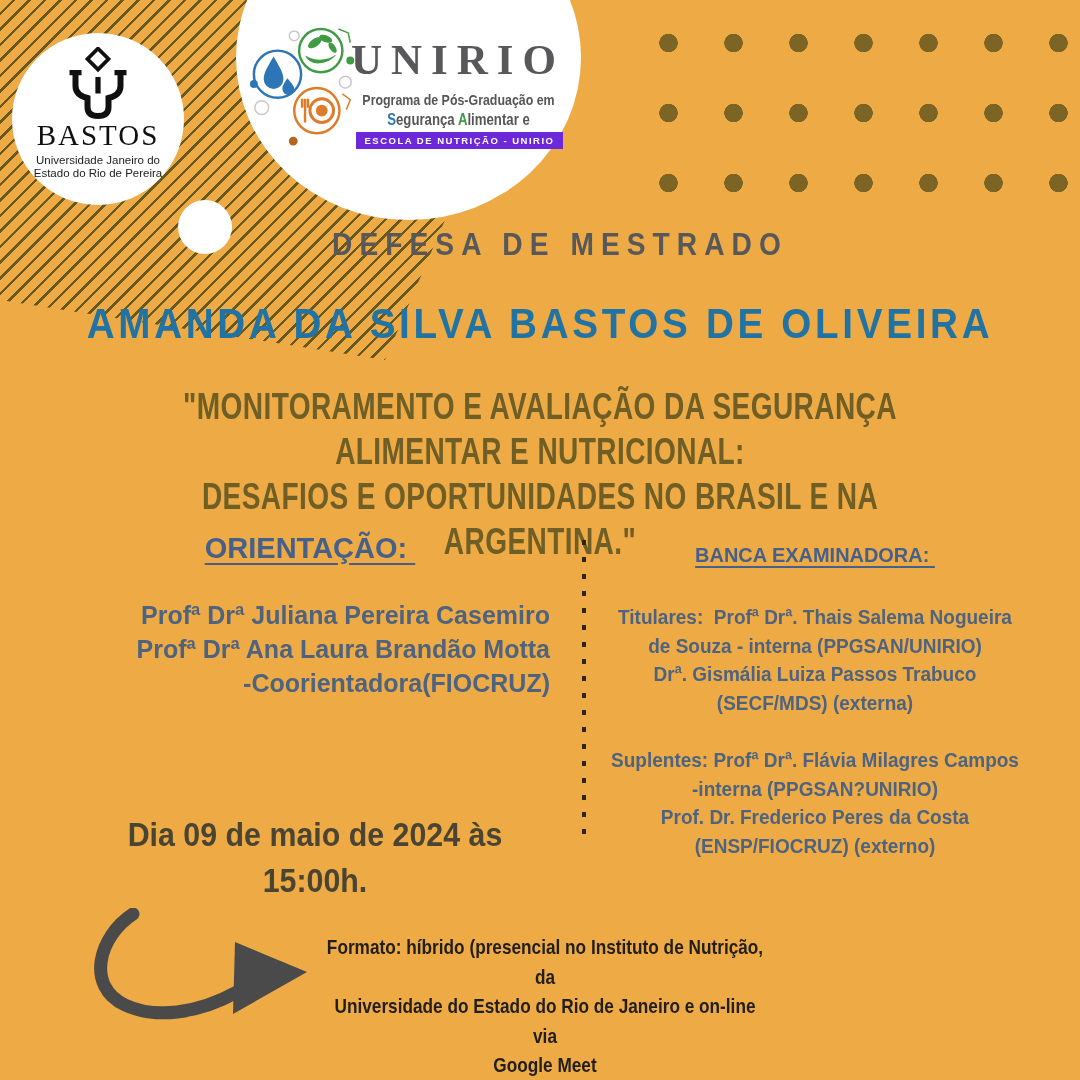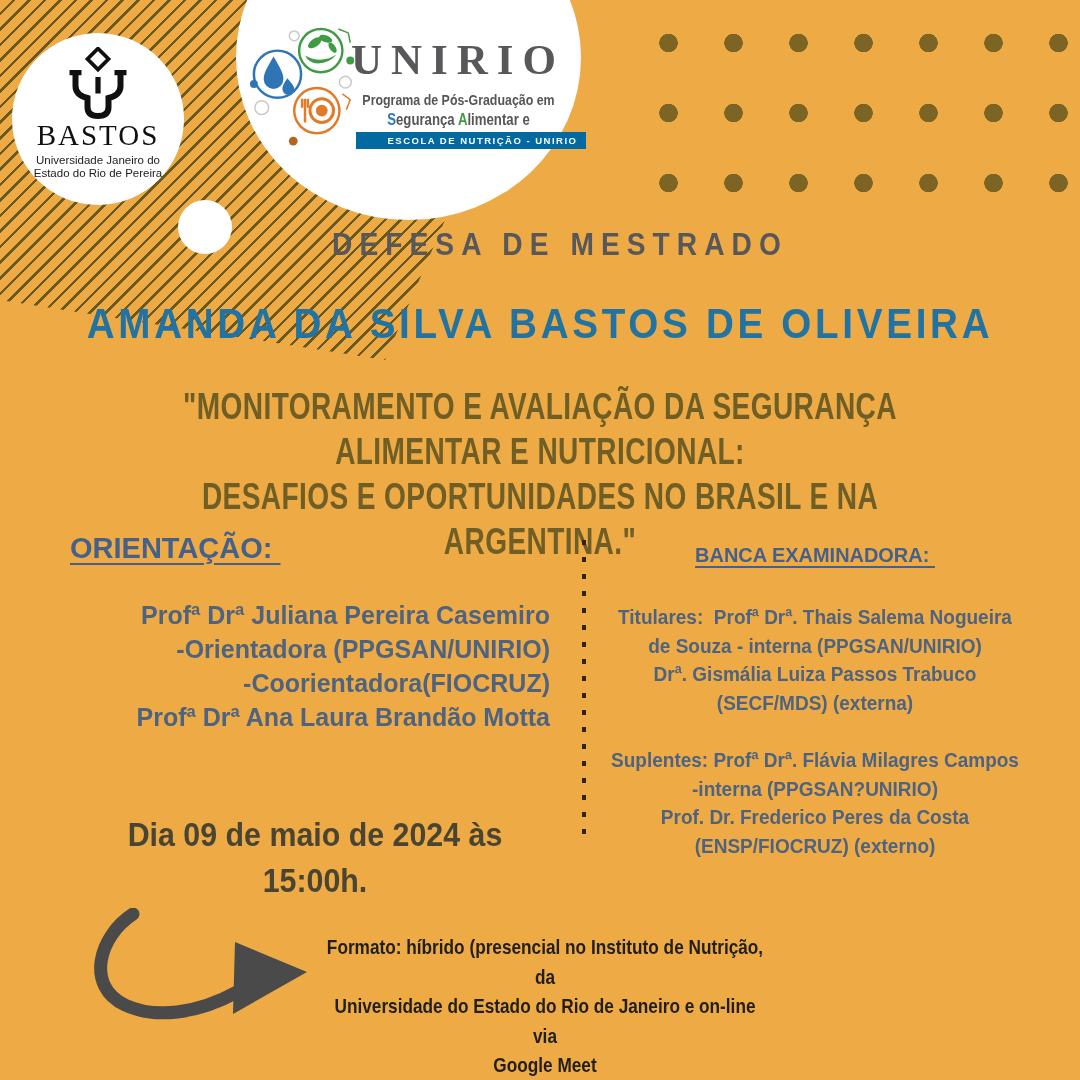--- a/index.html
+++ b/index.html
@@ -36,39 +36,39 @@
   .ppgsan-icons{position:absolute;left:12px;top:128px;}
   .ppgsan-acronym{
     position:absolute;left:112px;top:140px;width:220px;text-align:center;
     font-family:"Liberation Serif", serif;font-weight:bold;font-size:43px;letter-spacing:9px;color:#58585B;
   }
   .ppgsan-sub1{position:absolute;left:95px;top:196px;width:255px;text-align:center;
     font-size:15.5px;font-weight:bold;color:#565659;transform:scaleX(0.8);}
   .ppgsan-sub2{position:absolute;left:95px;top:215px;width:255px;text-align:center;
     font-size:16.5px;font-weight:bold;color:#565659;transform:scaleX(0.8);}
   .ltr-blue{color:#2E75B6;} .ltr-green{color:#3F9C44;} .ltr-orange{color:#E07B2A;}
-  .ppgsan-bar{position:absolute;left:120px;top:237px;width:207px;height:17px;background:#0369a1;
-    color:#fff;font-size:9.5px;font-weight:bold;letter-spacing:1.5px;text-align:center;line-height:17px;padding-left:23px;}
+  .ppgsan-bar{position:absolute;left:120px;top:237px;width:207px;height:17px;background:#6d28d9;
+    color:#fff;font-size:9.5px;font-weight:bold;letter-spacing:1.5px;text-align:center;line-height:17px;}
   
   .defesa{
     position:absolute;left:40px;top:226px;width:1040px;z-index:4;text-align:center;
     font-size:32px;font-weight:bold;letter-spacing:8px;color:#58585A;transform:scaleX(0.88);
   }
   .candidate{
     position:absolute;left:0;top:300px;width:1080px;z-index:4;text-align:center;
     font-size:42px;font-weight:bold;letter-spacing:4px;color:#2173A3;transform:scaleX(0.92);
   }
   .thesis{
     position:absolute;left:0;top:384px;width:1080px;z-index:4;text-align:center;
     font-size:36px;line-height:45px;font-weight:bold;letter-spacing:0.5px;color:#6F5E25;transform:scaleX(0.78);
   }
   
   .pre{white-space:pre-wrap;}
   .orient-header{
-    position:absolute;left:70px;top:532px;width:480px;text-align:left;z-index:4;
+    position:absolute;left:70px;top:532px;width:480px;text-align:center;z-index:4;
     font-size:29px;font-weight:bold;color:#44608B;text-decoration:underline;text-underline-offset:5px;
   }
   .orient-body{
     position:absolute;left:70px;top:598px;width:480px;text-align:right;z-index:4;
     font-size:25px;line-height:34px;font-weight:bold;color:#4D6380;
   }
   .banca{position:absolute;left:595px;top:543px;width:440px;z-index:4;transform:scaleX(0.95);}
   .banca-header{
     text-align:center;font-size:21px;font-weight:bold;color:#44608B;
     text-decoration:underline;text-underline-offset:4px;
@@ -149,23 +149,22 @@
   <div class="defesa">DEFESA DE MESTRADO</div>
   <div class="candidate">AMANDA DA SILVA BASTOS DE OLIVEIRA</div>
   <div class="thesis">
     <div>"MONITORAMENTO E AVALIAÇÃO DA SEGURANÇA ALIMENTAR E NUTRICIONAL:</div>
     <div>DESAFIOS E OPORTUNIDADES NO BRASIL E NA ARGENTINA."</div>
   </div>
 
   <div class="orient-header pre">ORIENTAÇÃO: </div>
   <div class="orient-body">
     <div>Profª Drª Juliana Pereira Casemiro</div>
-    <div>-Orientadora (PPGSAN/UNIRIO)</div>
+    <div>Profª Drª Ana Laura Brandão Motta</div>
     <div>-Coorientadora(FIOCRUZ)</div>
-    <div>Profª Drª Ana Laura Brandão Motta</div>
   </div>
 
   <div class="divider-dots"></div>
 
   <div class="banca">
     <div class="banca-header pre">BANCA EXAMINADORA: </div>
     <div class="banca-block first">
       <div class="pre">Titulares:  Profª Drª. Thais Salema Nogueira</div>
       <div>de Souza - interna (PPGSAN/UNIRIO)</div>
       <div>Drª. Gismália Luiza Passos Trabuco</div>

